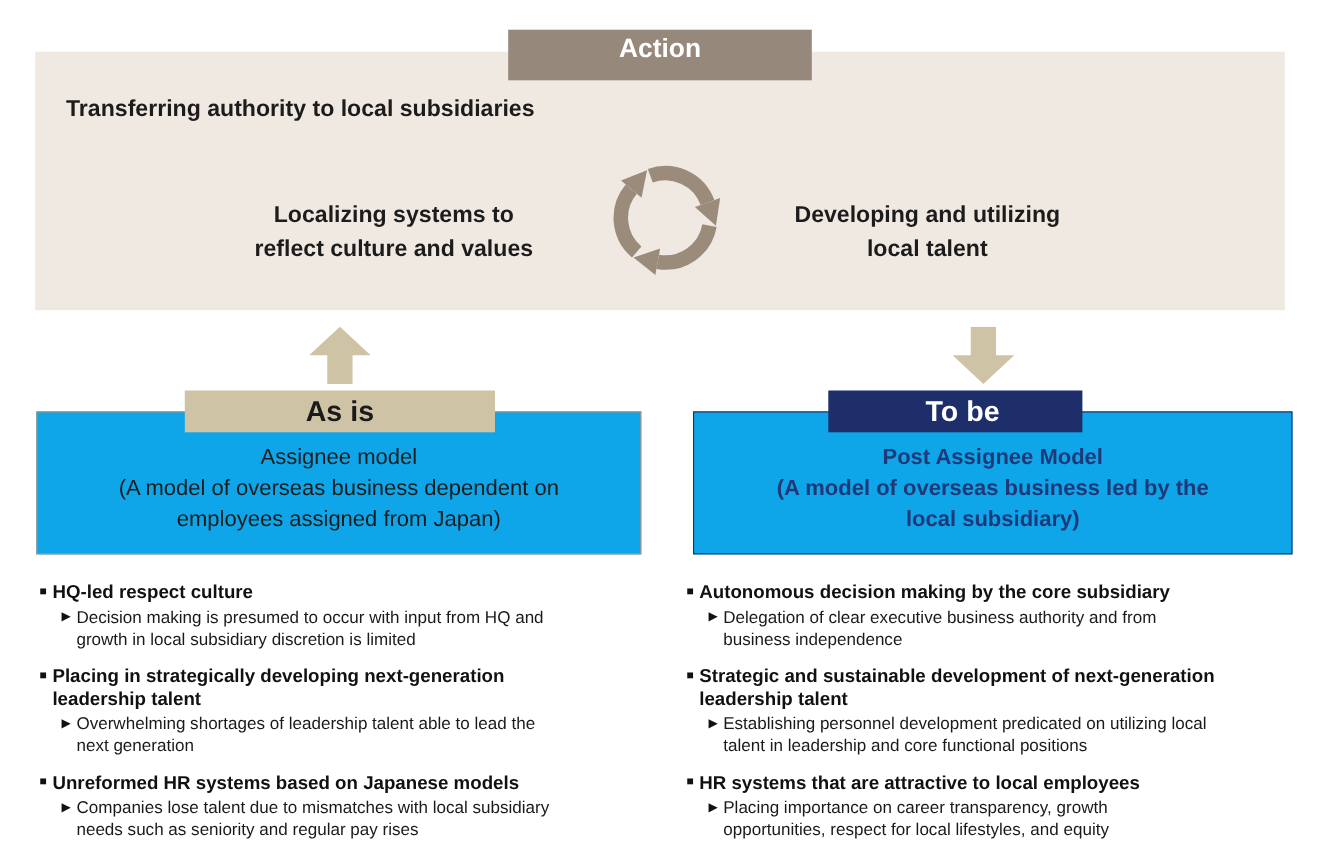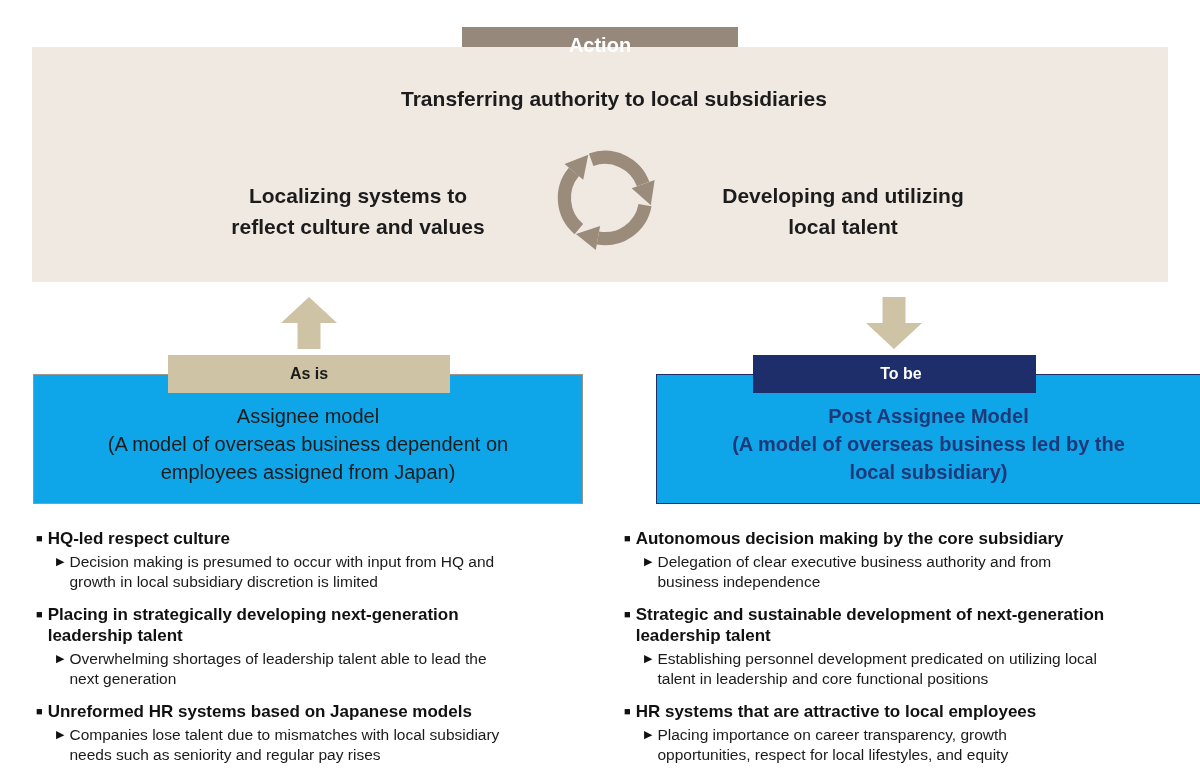--- a/index.html
+++ b/index.html
@@ -3,59 +3,59 @@
 <meta charset="utf-8">
 <style>
   * { margin:0; padding:0; box-sizing:border-box; }
   html,body { background:#fff; }
   .stage {
     position:relative; width:1200px; height:780px; background:#fff;
     font-family:"Liberation Sans", sans-serif; overflow:hidden;
   }
   
   .banner {
-    position:absolute; left:462px; top:27px; width:276px; height:20px;
-    background:var(--taupe); color:#fff; font-weight:bold; font-size:20px;
+    position:absolute; left:462px; top:27px; width:276px; height:46px;
+    background:var(--taupe); color:#fff; font-weight:bold; font-size:24px;
     text-align:center; line-height:36px; z-index:2;
   }
   .panel {
     position:absolute; left:32px; top:47px; width:1136px; height:235px;
     background:var(--beige);
   }
   .headline {
-    position:absolute; left:0; right:0; top:40px; text-align:center;
+    position:absolute; left:0; right:0; top:40px; text-align:left;
     font-weight:bold; font-size:21px; color:#1c1c1c;padding-left:28px;
   }
   .action-label {
     position:absolute; top:133px; width:520px; text-align:center;
     font-weight:bold; font-size:21px; line-height:31px; color:#1c1c1c;
     white-space:pre-line;
   }
   .action-label.left  { left:66px; }
   .action-label.right { left:556px; width:510px; }
   .cycle { position:absolute; left:512px; top:90px; color:var(--icon); }
   
   .varrow { position:absolute; top:297px; color:var(--tan); }
   .varrow.up   { left:281px; }
   .varrow.down { left:866px; }
   
   .col-header {
     position:absolute; top:355px; height:38px; text-align:center;
-    font-weight:bold; font-size:16px; line-height:38px; z-index:2;
+    font-weight:bold; font-size:26px; line-height:38px; z-index:2;
   }
   .col-header.asis { left:168px; width:282px; background:var(--tan); color:#1a1a1a; }
-  .col-header.tobe { left:753px; width:283px; background:var(--navy); color:#fff;padding-left:13px; }
+  .col-header.tobe { left:753px; width:231px; background:var(--navy); color:#fff;padding-left:13px; }
   
   .model-box {
     position:absolute; top:374px; height:130px; background:#0ea5e9; z-index:1;
     text-align:center; white-space:pre-line; font-size:20px; line-height:28px;
     padding-top:27px;
   }
   .model-box.asis { left:33px;  width:550px; border:1px solid var(--grayline); color:#1c1c1c; }
-  .model-box.tobe { left:656px; width:545px; border:1.5px solid var(--navy); color:var(--navytext); font-weight:bold; }
+  .model-box.tobe { left:630px; width:545px; border:1.5px solid var(--navy); color:var(--navytext); font-weight:bold; }
   
   .bullets { position:absolute; top:528px; }
   .bullets.asis { left:36px;  width:560px; }
   .bullets.tobe { left:624px; width:574px; }
   .item { margin-bottom:13px; }
   .item-h { display:flex; align-items:flex-start; font-weight:bold; font-size:17px; line-height:21px; color:#111; }
   .item-d { display:flex; align-items:flex-start; margin-top:3px; padding-left:20px; font-size:15.5px; line-height:19.5px; color:#1a1a1a; }
   .sq  { flex:none; font-size:11px; line-height:21px; margin-right:5px; color:#111; }
   .tri { flex:none; font-size:11px; line-height:19.5px; margin-right:5px; color:#111; }
   .bt { white-space:pre-line; }

